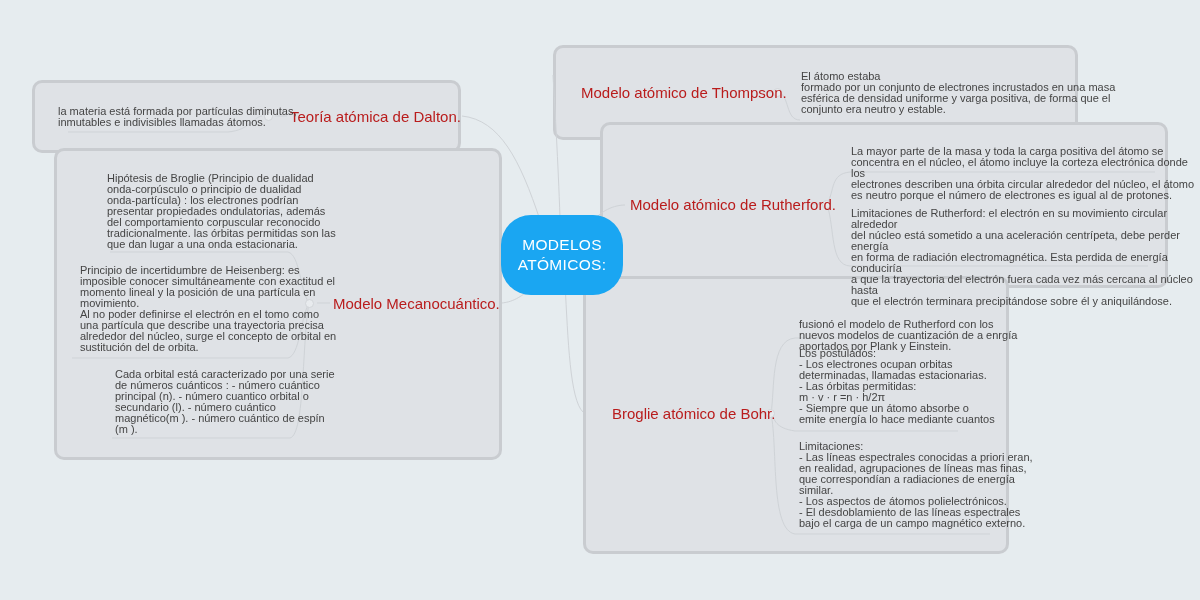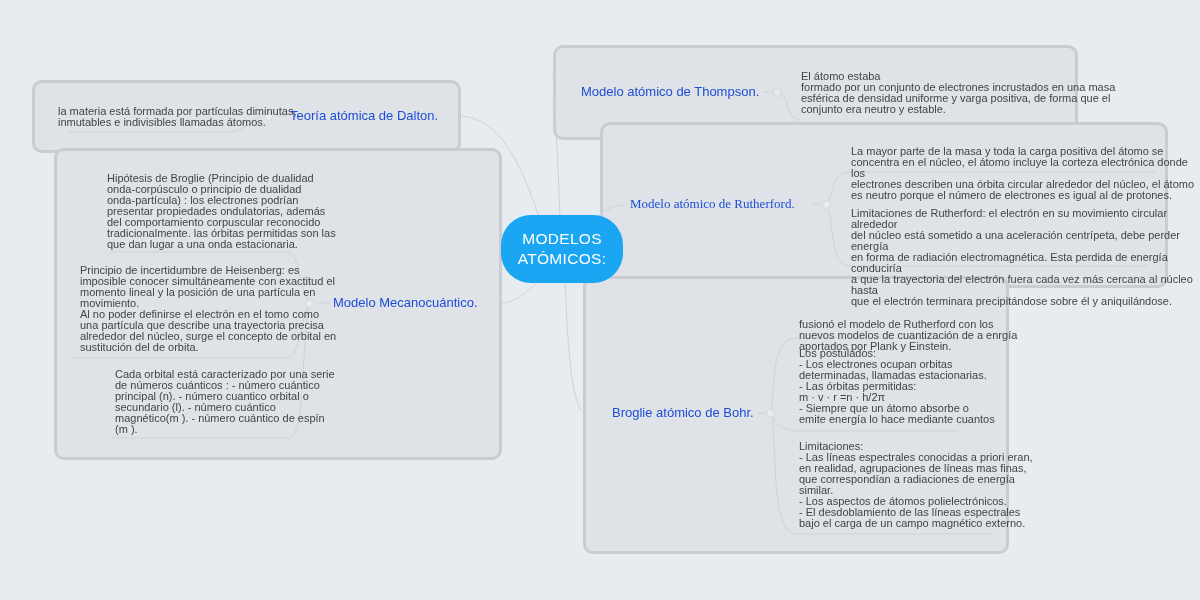--- a/index.html
+++ b/index.html
@@ -7,28 +7,28 @@
     width:1200px; height:600px; overflow:hidden; position:relative;
     background:#e6ecef;
     font-family:"Liberation Sans", "DejaVu Sans", sans-serif;
     color:#3a3a3a;
   }
   .box {
     position:absolute; background:#dfe2e6;
     border:3px solid #c9ccd0; border-radius:10px; box-sizing:border-box;
   }
   .topic {
-    position:absolute; font-size:13px; color:#1d4ed8; white-space:nowrap;
+    position:absolute; font-size:15px; color:#b91c1c; white-space:nowrap;
   }
   .note {
     position:absolute; font-size:11px; line-height:11px; color:#444;
     white-space:pre-line;
   }
   .center {
-    position:absolute; left:501px; top:215px; width:122px; height:68px;
+    position:absolute; left:501px; top:215px; width:122px; height:80px;
     background:#1aa6f2; border-radius:30px; color:#fff;
     display:flex; align-items:center; justify-content:center; text-align:center;
     font-size:15.5px; line-height:20px; letter-spacing:0.3px;
     white-space:pre-line;
   }
   svg.lines { position:absolute; left:0; top:0; }
   .dot { position:absolute; width:9px; height:9px; border-radius:50%;
     background:#e8ebee; border:1.5px solid #d2d5d9; box-sizing:border-box; }
 </style>
 </head>
@@ -108,21 +108,21 @@
 secundario (l). - número cuántico
 magnético(m ). - número cuántico de espín
 (m ).</div>
 
 <div class="topic" style="left:581px;top:84px;">Modelo atómico de Thompson.</div>
 <div class="note" style="left:801px;top:71px;">El átomo estaba
  formado por un conjunto de electrones incrustados en una masa
  esférica de densidad uniforme y varga positiva, de forma que el
  conjunto era neutro y estable.</div>
 
-<div class="topic" style="left:630px;top:196px;font-family:Liberation Serif, serif;">Modelo atómico de Rutherford.</div>
+<div class="topic" style="left:630px;top:196px;">Modelo atómico de Rutherford.</div>
 <div class="note" style="left:851px;top:146px;">La mayor parte de la masa y toda la carga positiva del átomo se
 concentra en el núcleo, el átomo incluye la corteza electrónica donde los
 electrones describen una órbita circular alrededor del núcleo, el átomo
 es neutro porque el número de electrones es igual al de protones.</div>
 <div class="note" style="left:851px;top:208px;">Limitaciones de Rutherford: el electrón en su movimiento circular alrededor
 del núcleo está sometido a una aceleración centrípeta, debe perder energía
 en forma de radiación electromagnética. Esta perdida de energía conduciría
 a que la trayectoria del electrón fuera cada vez más cercana al núcleo hasta
 que el electrón terminara precipitándose sobre él y aniquilándose.</div>
 

